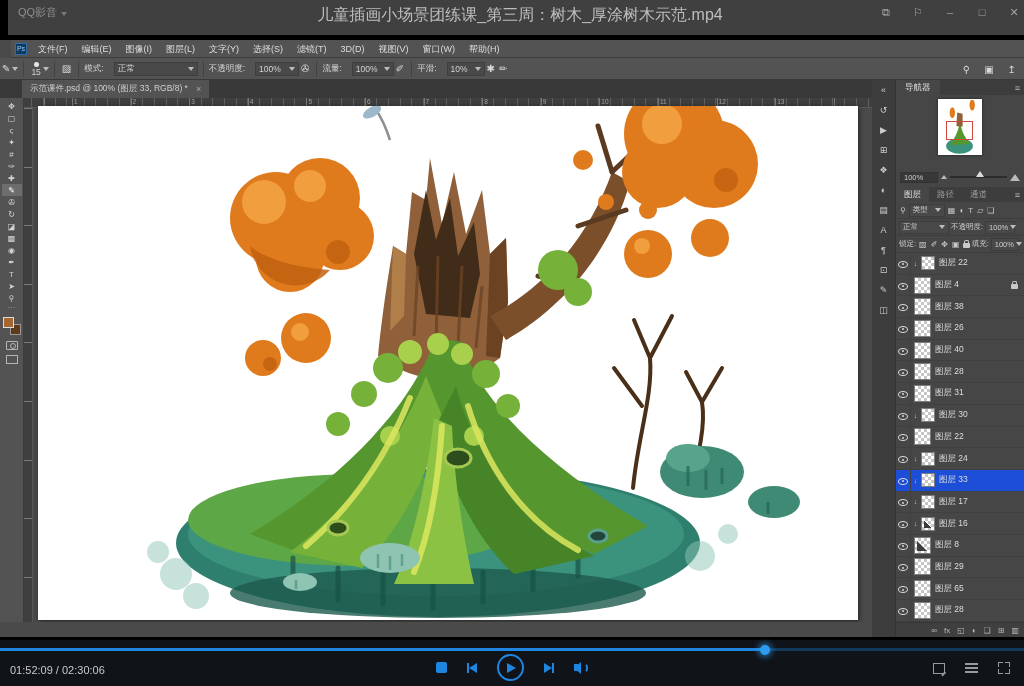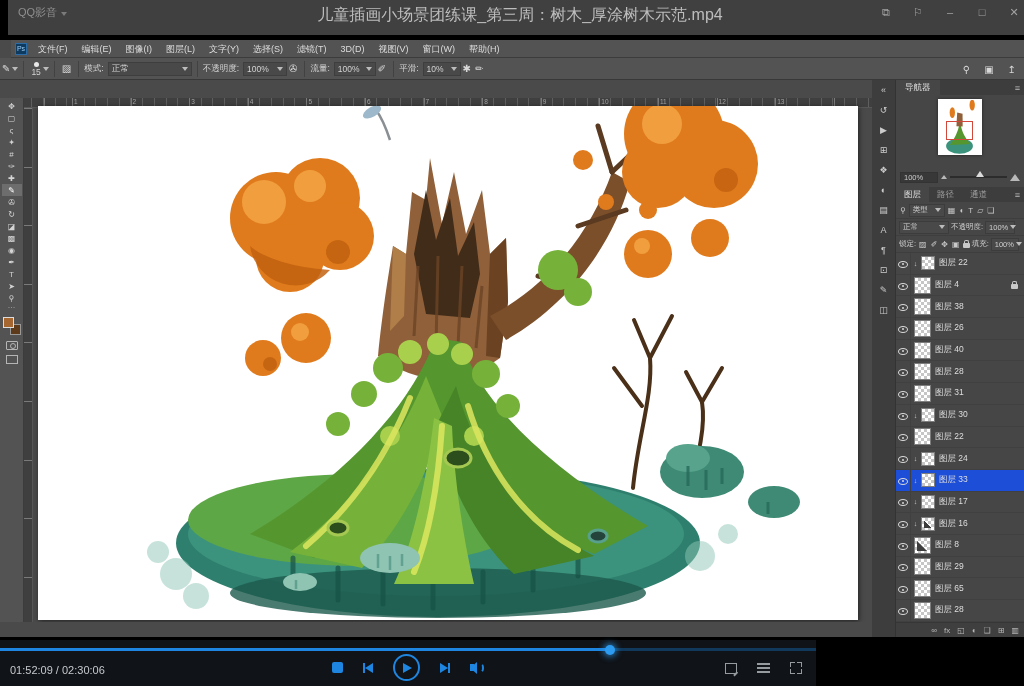--- a/index.html
+++ b/index.html
@@ -26,21 +26,21 @@
   .ps{position:absolute;left:0;top:16px;width:1024px;height:597px;background:#4a4a4a;color:var(--txt);font-size:9px}
 
   
   .menubar{position:absolute;left:11px;top:0;width:1024px;height:18px;background:var(--ps-bar);border-bottom:1px solid #3c3c3c;display:flex;align-items:center;padding-left:2px}
   .ps-logo{width:12px;height:12px;background:#0d3a5e;color:#9cc9f0;font-size:7px;display:flex;align-items:center;justify-content:center;border:1px solid #2a6da8;margin:0 4px 0 2px}
   .menu-item{padding:0 7px;line-height:18px;color:#dcdcdc;cursor:default}
 
   
   .optionsbar{position:absolute;left:0;top:18px;width:1024px;height:22px;background:var(--ps-bar);border-bottom:1px solid #383838;display:flex;align-items:center;font-size:8.5px;color:#d2d2d2}
   .ob-sep{width:1px;height:16px;background:#424242;margin:0 5px}
-  .ob-group{display:flex;align-items:center;gap:4px}
+  .ob-group{display:flex;align-items:center;gap:10px}
   .fld{display:flex;align-items:center;justify-content:space-between;background:#494949;border:1px solid #3e3e3e;height:14px;padding:0 3px;gap:3px}
   .caret{width:0;height:0;border-left:3px solid transparent;border-right:3px solid transparent;border-top:4px solid #bcbcbc}
   .ob-icon{font-size:10px;color:#d8d8d8;padding:0 2px}
   .brush-preset{display:flex;flex-direction:column;align-items:center;line-height:6px;padding:0 2px}
   .brush-dot{width:5px;height:5px;border-radius:50%;background:#e8e8e8;margin-bottom:2px}
   .ob-right{position:absolute;right:6px;top:0;height:22px;display:flex;align-items:center;gap:10px}
 
   
   .tabbar{position:absolute;left:0;top:40px;width:872px;height:18px;background:#393939}
   .doctab{display:inline-flex;align-items:center;gap:8px;height:18px;background:var(--ps-bar);padding:0 8px;font-size:8.5px;color:#cfcfcf;margin-left:22px}
@@ -113,21 +113,21 @@
   .lrow.clip .thumb{width:14px;height:14px;margin-left:1px}
   .checker{background-color:#fff;background-image:linear-gradient(45deg,#c6c6c6 25%,transparent 25%,transparent 75%,#c6c6c6 75%),linear-gradient(45deg,#c6c6c6 25%,transparent 25%,transparent 75%,#c6c6c6 75%);background-size:6px 6px;background-position:0 0,3px 3px}
   .thumb.dark::after{content:"";position:absolute;inset:2px;background:linear-gradient(45deg,#3c3c3c 45%,transparent 46%)}
   .lname{font-size:8.5px;color:#dedede;white-space:nowrap}
   .row-lock{display:none;margin-left:auto;margin-right:6px}
   .row-lock.visible{display:inline-block}
   .lp-bottom{position:absolute;left:0;right:0;bottom:0;height:15px;background:#3f3f3f;border-top:1px solid #363636;display:flex;align-items:center;justify-content:flex-end;gap:7px;padding-right:5px}
   .lpb-icon{font-size:8px;color:#b9b9b9;cursor:pointer}
 
   
-  .playerbar{position:absolute;left:0;top:640px;width:816px;height:46px;background:#101317;z-index:30}
+  .playerbar{position:absolute;left:0;top:640px;width:1024px;height:46px;background:#101317;z-index:30}
   .progress{position:absolute;left:0;top:8px;width:100%;height:3px;background:#10395c;cursor:pointer}
   .progress-fill{height:3px;background:var(--blue);width:0}
   .progress-handle{position:absolute;top:4.5px;width:10px;height:10px;border-radius:50%;background:#2d9bf0;box-shadow:0 0 6px 2px rgba(45,155,240,.65);cursor:pointer}
   .ptime{position:absolute;left:10px;top:24px;font-size:11px;color:#c6c9cd}
   .pcontrols{position:absolute;left:50%;transform:translateX(-50%);top:14px;display:flex;align-items:center;gap:20px}
   .pb-stop{width:11px;height:11px;background:var(--blue);border-radius:2px;cursor:pointer}
   .pb-prev,.pb-next{display:flex;align-items:center;cursor:pointer}
   .bar-v{width:2px;height:10px;background:var(--blue)}
   .tri-l{width:0;height:0;border-top:5px solid transparent;border-bottom:5px solid transparent;border-right:8px solid var(--blue)}
   .tri-r{width:0;height:0;border-top:5px solid transparent;border-bottom:5px solid transparent;border-left:8px solid var(--blue)}
@@ -252,20 +252,26 @@
 
         <span class="ob-icon">⚲</span>
 
         <span class="ob-icon">▣</span>
 
         <span class="ob-icon">↥</span>
 
     </span>
   </div>
 
+  <div class="tabbar">
+    <span class="doctab">
+      <span>示范课件.psd @ 100% (图层 33, RGB/8) *</span>
+      <span class="close">×</span>
+    </span>
+  </div>
 
   <div class="toolbar">
 
       <span class="tool">✥</span>
 
       <span class="tool">▢</span>
 
       <span class="tool">ς</span>
 
       <span class="tool">✦</span>

